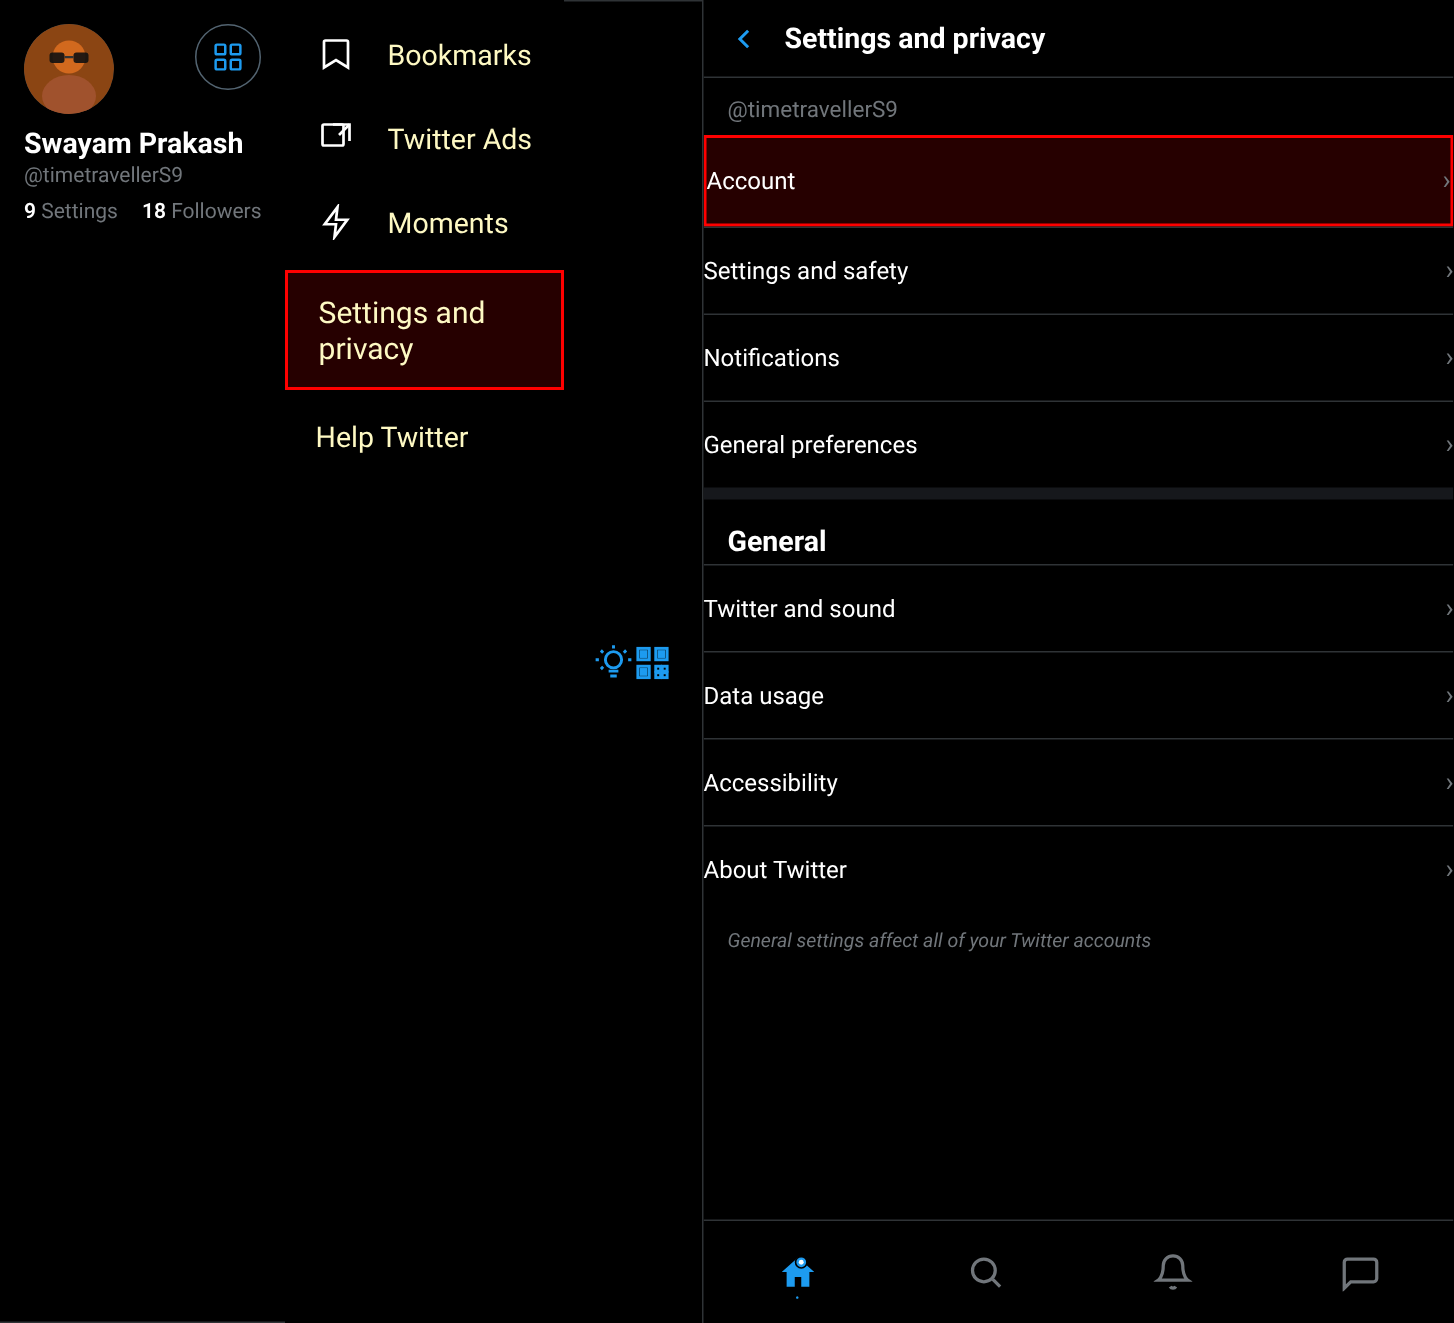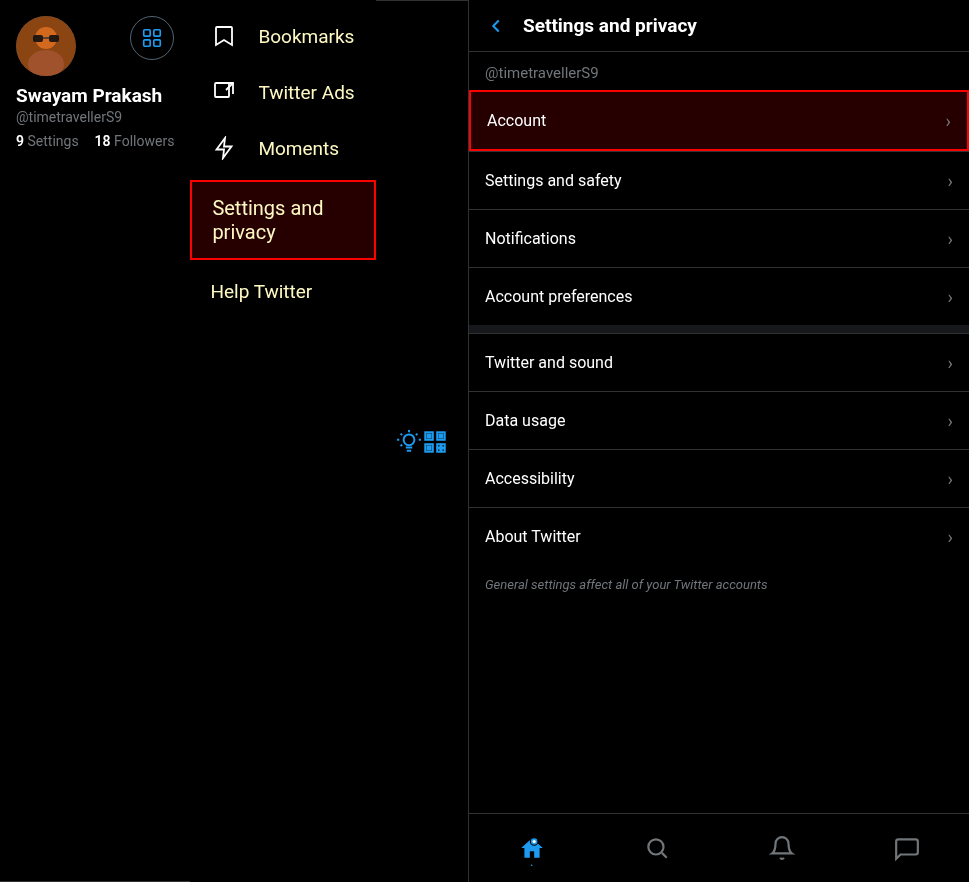--- a/index.html
+++ b/index.html
@@ -181,21 +181,21 @@
     .section-handle {
       padding: 12px 16px 8px 16px;
       font-size: 15px;
       color: #71767b;
     }
 
     .settings-item {
       display: flex;
       align-items: center;
       justify-content: space-between;
-      padding: 18px 16px;
+      padding: 18px 0;
       border-top: 1px solid #2f3336;
       cursor: pointer;
       color: #fff;
       font-size: 16px;
     }
 
     .settings-item.highlighted {
       background: rgba(255, 0, 0, 0.15);
       border: 2.5px solid red;
     }
@@ -388,26 +388,27 @@
       <span>Settings and safety</span>
       <span class="chevron">›</span>
     </div>
 
     <div class="settings-item">
       <span>Notifications</span>
       <span class="chevron">›</span>
     </div>
 
     <div class="settings-item">
-      <span>Account preferences</span>
+      <span>General preferences</span>
       <span class="chevron">›</span>
     </div>
 
     <div class="section-separator"></div>
 
+    <div class="section-header">General</div>
 
     <div class="settings-item">
       <span>Twitter and sound</span>
       <span class="chevron">›</span>
     </div>
 
     <div class="settings-item">
       <span>Data usage</span>
       <span class="chevron">›</span>
     </div>

